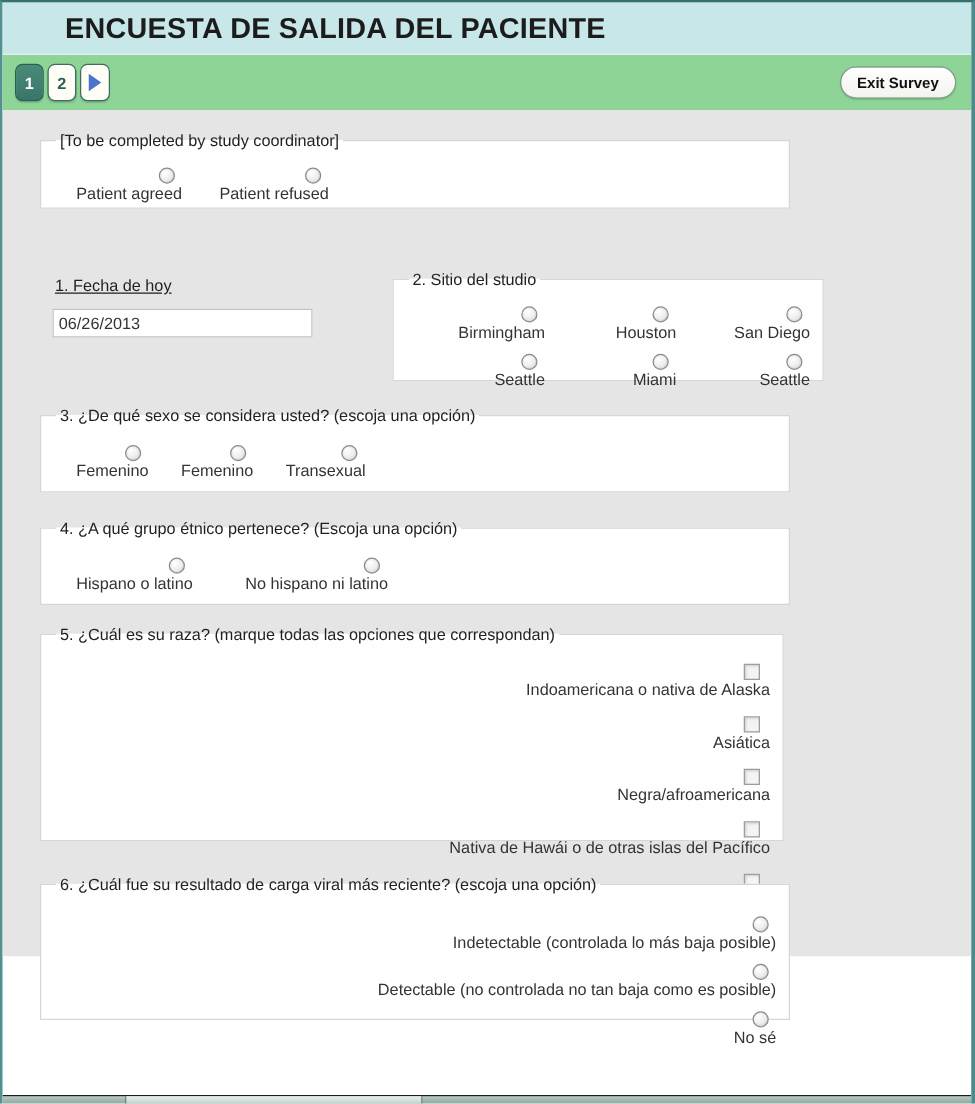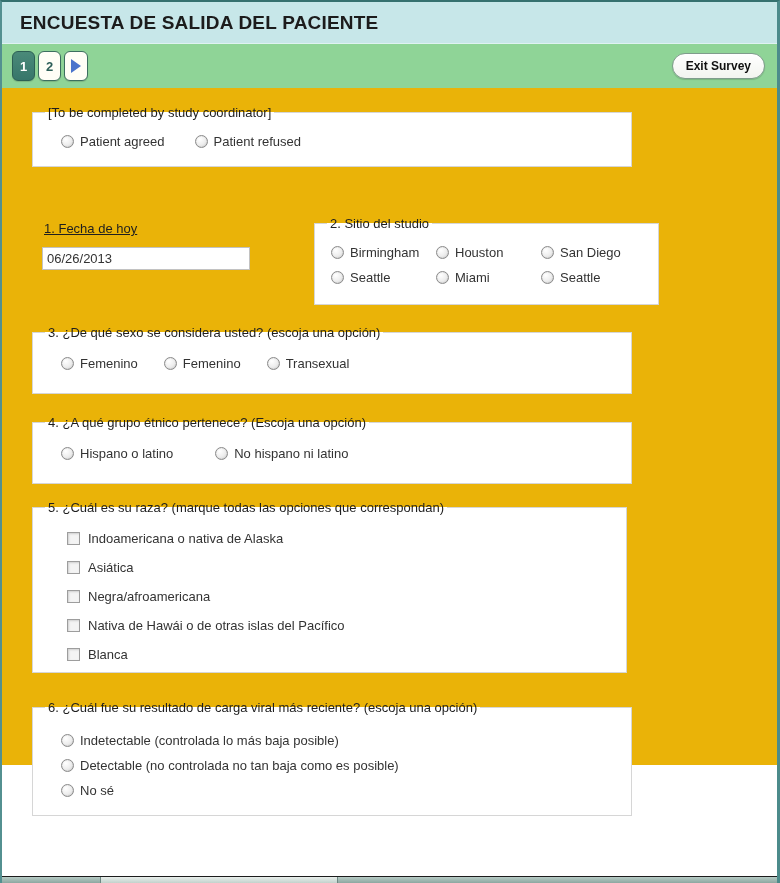--- a/index.html
+++ b/index.html
@@ -20,24 +20,25 @@
   
   .header {
     height: 42px;
     background: #c7e7e9;
     display: flex;
     align-items: center;
     padding: 0 18px;
     border-bottom: 1px solid #dff2f2;
   }
   .header h1 {
-    font-size: 19px;
+    font-size: 23px;
     font-weight: bold;
     color: #1c1c1c;
     letter-spacing: 0.2px;
+    margin-left: 32px;
   }
 
   
   .toolbar {
     height: 44px;
     background: #8fd497;
     display: flex;
     align-items: center;
     justify-content: space-between;
     padding: 0 12px 0 10px;
@@ -90,41 +91,42 @@
     font-weight: bold;
     color: #111111;
     cursor: pointer;
     box-shadow: 0 1px 1px rgba(0,0,0,0.15);
   }
 
   
   .content {
     position: relative;
     height: 677px;
-    background: #eab308;
+    background: #e5e5e5;
   }
   fieldset {
     position: absolute;
     border: 1px solid #d6d6d6;
     padding: 6px 10px 8px 10px;
     background: #ffffff;
   }
   legend {
     font-size: 13px;
     color: #1f1f1f;
     padding: 0 3px;
     margin-left: 2px;
   }
   .opt {
     display: inline-flex;
-    align-items: center;
+    align-items: flex-end;
     font-size: 13px;
     color: #333333;
     cursor: pointer;
     white-space: nowrap;
+    flex-direction: column;
   }
   .opt input { cursor: pointer; flex: 0 0 auto; }
 
   input[type="radio"] {
     -webkit-appearance: none;
     appearance: none;
     width: 13px; height: 13px;
     border-radius: 50%;
     border: 1px solid #8b8b8b;
     background: radial-gradient(circle at 35% 30%, #ffffff 0%, #ededed 55%, #c9c9c9 100%);

